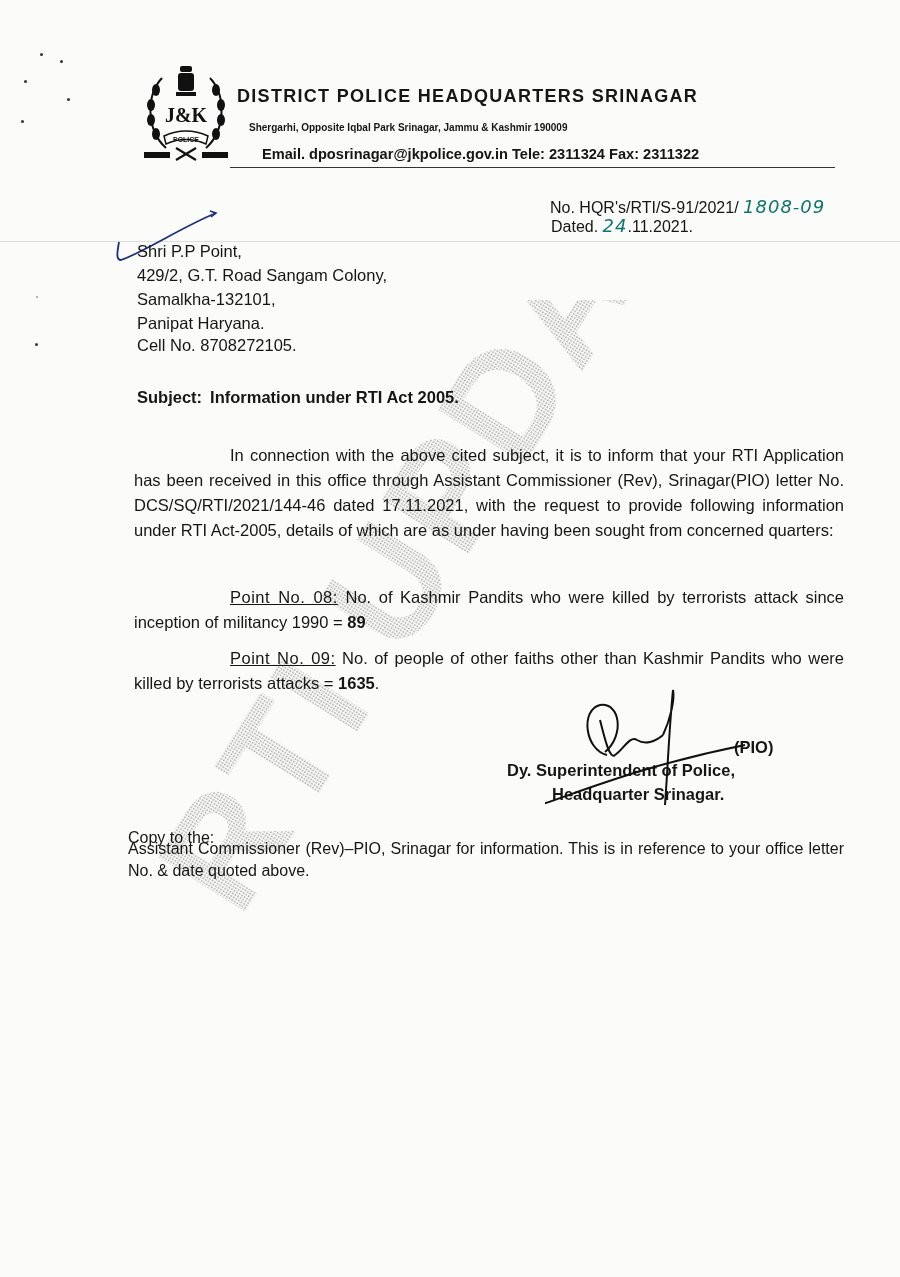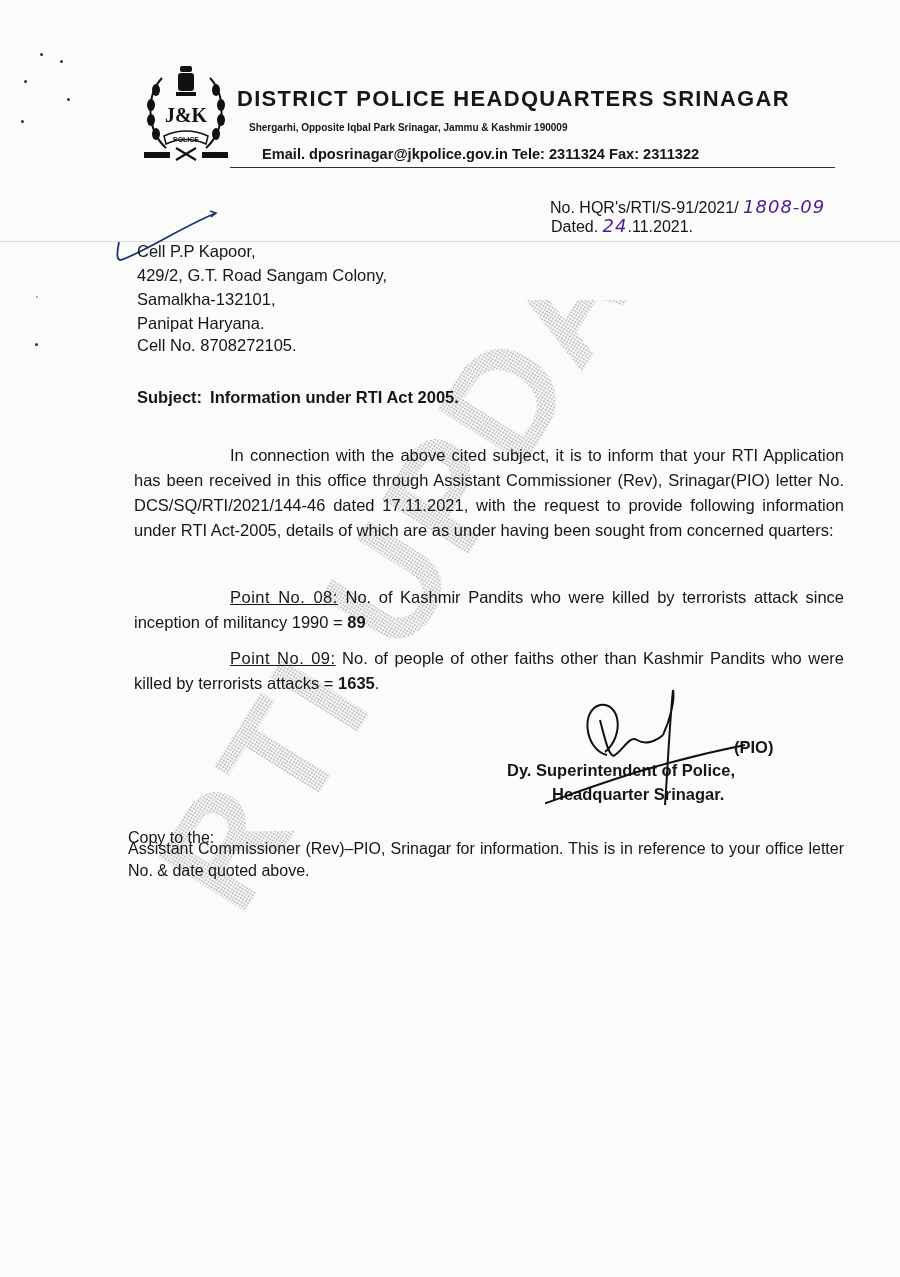--- a/index.html
+++ b/index.html
@@ -8,28 +8,28 @@
     background: #fbfbf9;
     font-family: "Liberation Sans", sans-serif;
     color: #161616;
   }
   .abs { position: absolute; }
   .speck { position: absolute; width: 3px; height: 3px; background: #333; border-radius: 50%; }
   .speck.light { background: #999; width: 2px; height: 2px; }
 
   
   #logo { left: 140px; top: 60px; width: 92px; height: 106px; }
-  #org-name { left: 237px; top: 86px; font-size: 22px; font-weight: bold; letter-spacing: 1.3px; white-space: nowrap; }
+  #org-name { left: 237px; top: 86px; font-size: 18px; font-weight: bold; letter-spacing: 1.3px; white-space: nowrap; }
   #org-address { left: 249px; top: 122px; font-size: 10px; font-weight: bold; white-space: nowrap; }
   #org-contact { left: 262px; top: 146px; font-size: 14.6px; font-weight: bold; white-space: nowrap; }
   #header-rule { left: 230px; top: 167px; width: 605px; height: 1px; background: #333; }
 
   
   #ref-no { left: 550px; top: 196px; font-size: 16px; white-space: nowrap; }
-  #ref-no .hand, #ref-date .hand { font-family: "DejaVu Sans", sans-serif; color: #4c1d95; font-size: 18px; font-style: italic; letter-spacing: 1px; }
+  #ref-no .hand, #ref-date .hand { font-family: "DejaVu Sans", sans-serif; color: #0f766e; font-size: 18px; font-style: italic; letter-spacing: 1px; }
   #ref-date { left: 551px; top: 215px; font-size: 16px; white-space: nowrap; }
   #faint-rule { left: 0; top: 241px; width: 900px; height: 1px; background: #ddd; }
 
   
   .addr { left: 137px; font-size: 16.5px; white-space: nowrap; }
 
   
   #subject { left: 137px; top: 388px; font-size: 16.5px; font-weight: bold; white-space: nowrap; }
   #subject .gap { display: inline-block; width: 8px; }
 
@@ -114,21 +114,21 @@
   <span>Dated.</span>
   <span class="hand">24</span><span>.11.2021.</span>
 </div>
 <div id="faint-rule" class="abs"></div>
 
 <svg class="abs" style="left:112px;top:205px;width:110px;height:60px" viewBox="0 0 110 60">
   <path d="M7 37 C5 48, 4 55, 9 55 C30 48, 70 22, 104 8" fill="none" stroke="#1d2f7a" stroke-width="1.8"></path>
   <path d="M98 6 L104 8 L99 12" fill="none" stroke="#1d2f7a" stroke-width="1.6"></path>
 </svg>
 
-<div class="abs addr" style="top:242px">Cell P.P Kapoor,</div>
+<div class="abs addr" style="top:242px">Shri P.P Point,</div>
 <div class="abs addr" style="top:266px">429/2, G.T. Road Sangam Colony,</div>
 <div class="abs addr" style="top:290px">Samalkha-132101,</div>
 <div class="abs addr" style="top:314px">Panipat Haryana.</div>
 <div class="abs addr" style="top:336px">Cell No. 8708272105.</div>
 
 <div id="subject" class="abs">
   <span>Subject:</span><span class="gap"></span><span>Information under RTI Act 2005.</span>
 </div>
 
 <div class="abs para" style="top:443px">

